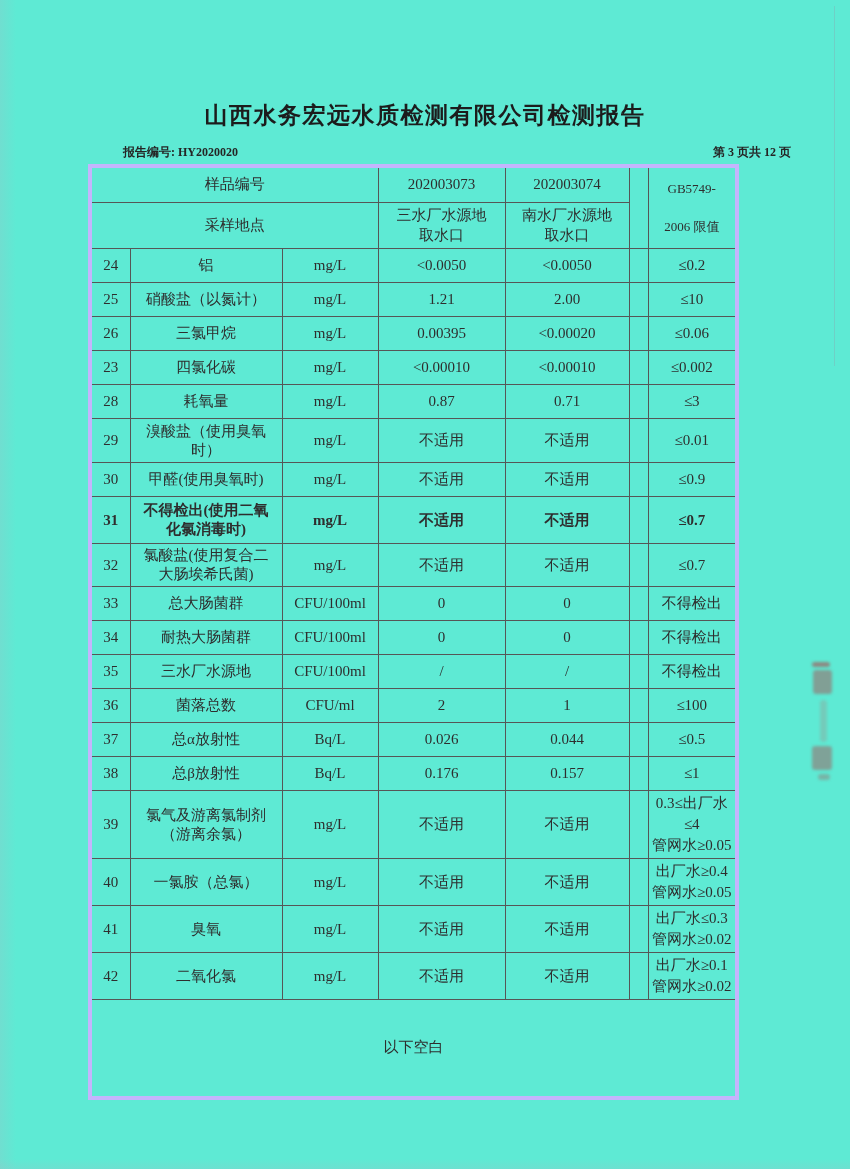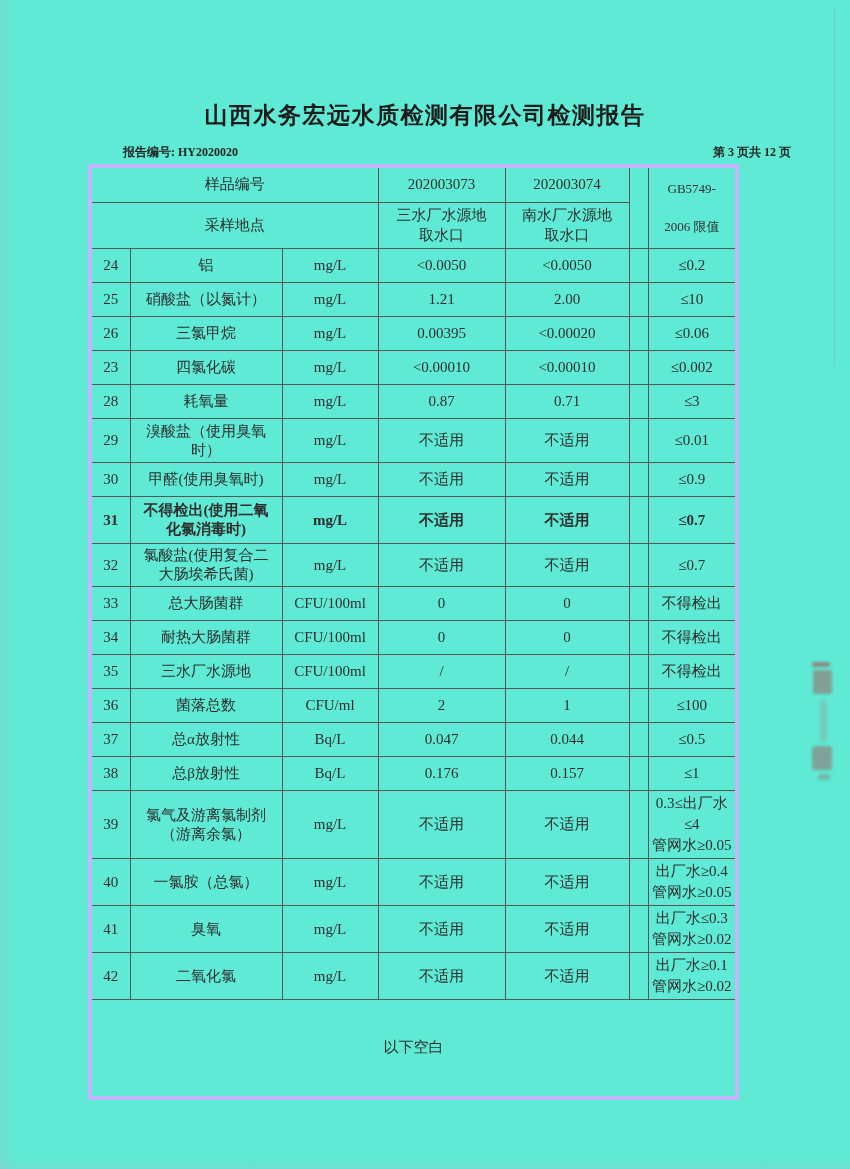--- a/index.html
+++ b/index.html
@@ -210,21 +210,21 @@
           <td>CFU/ml</td>
           <td>2</td>
           <td>1</td>
           <td class="gap"></td>
           <td class="limit">≤100</td>
         </tr>
         <tr>
           <td>37</td>
           <td class="name">总α放射性</td>
           <td>Bq/L</td>
-          <td>0.047</td>
+          <td>0.026</td>
           <td>0.044</td>
           <td class="gap"></td>
           <td class="limit">≤0.5</td>
         </tr>
         <tr>
           <td>38</td>
           <td class="name">总β放射性</td>
           <td>Bq/L</td>
           <td>0.176</td>
           <td>0.157</td>

